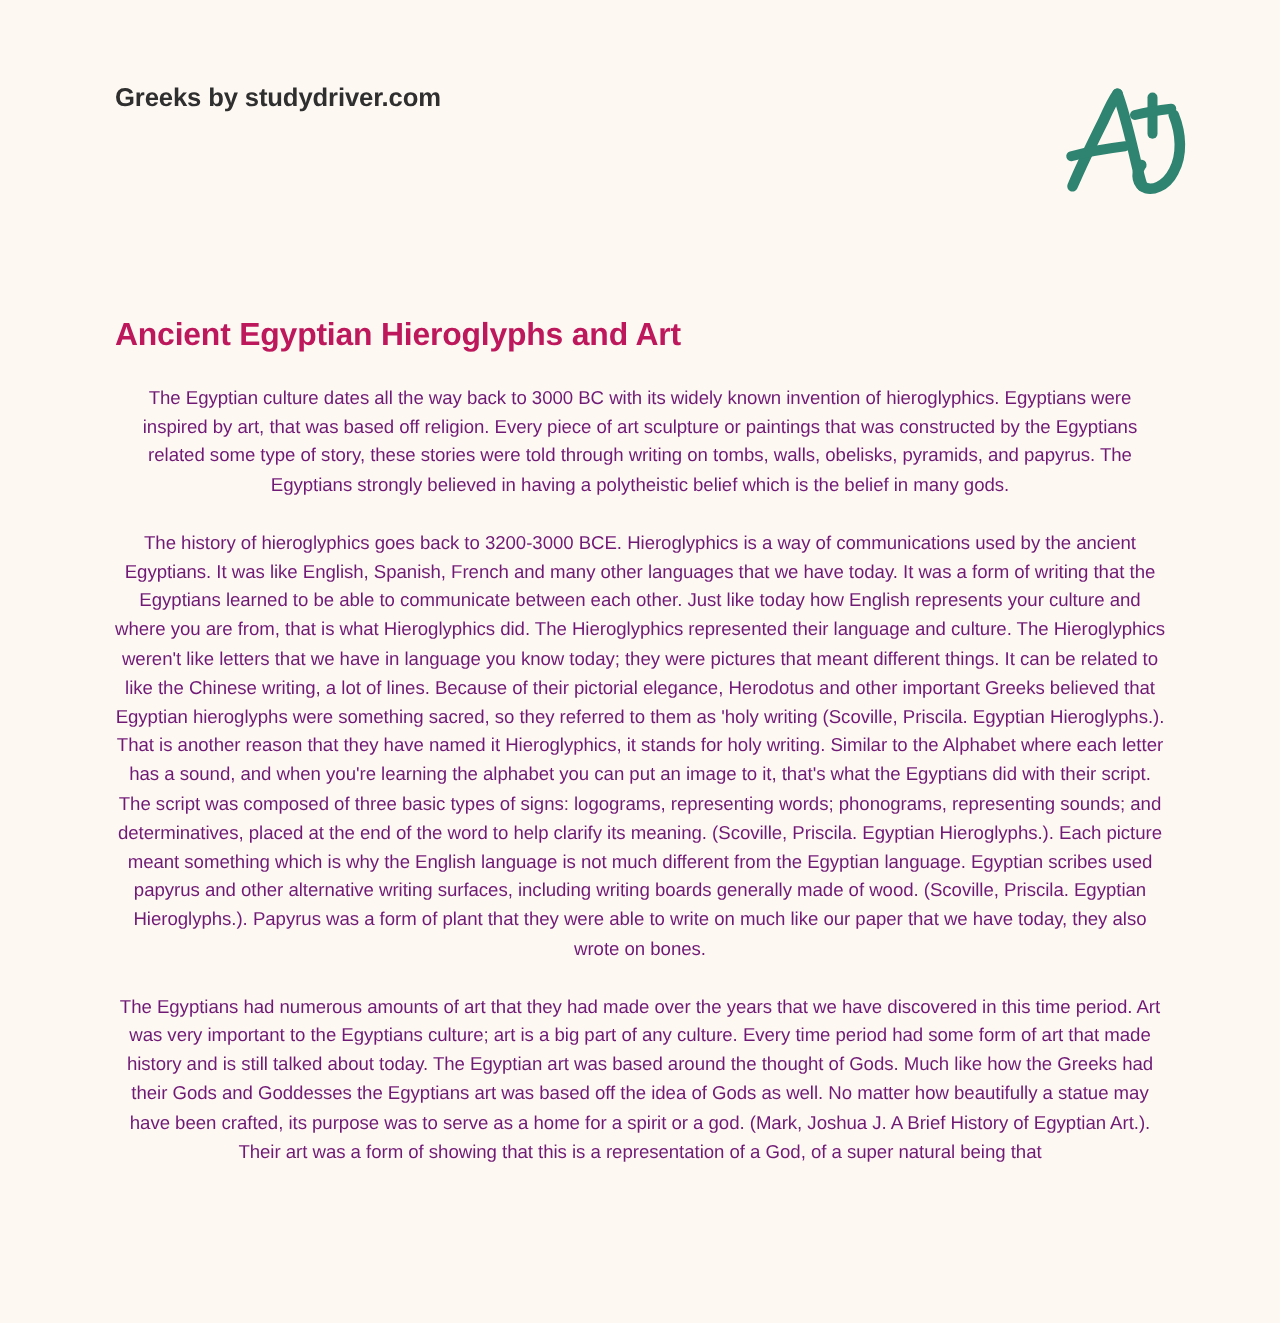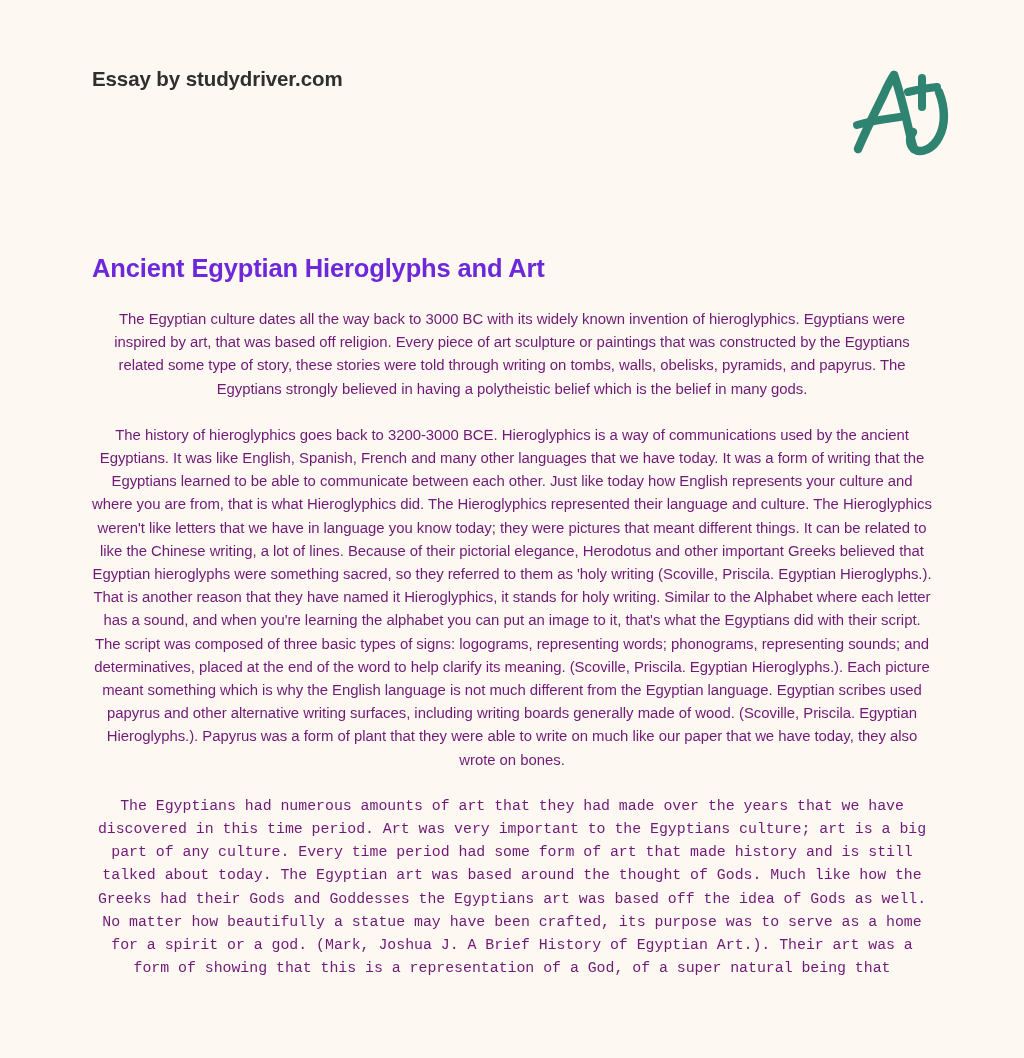--- a/index.html
+++ b/index.html
@@ -75,47 +75,46 @@
   .article {
     position: absolute;
     left: 92px;
     top: 252px;
     width: 840px;
   }
 
   .article-title {
     font-size: 25.5px;
     font-weight: bold;
-    color: #6d28d9;
+    color: #be185d;
     letter-spacing: -0.15px;
     line-height: 32px;
     margin: 0 0 24px 0;
     white-space: nowrap;
   }
 
   .para {
     font-size: 14.9px;
     line-height: 23.2px;
     color: #701a75;
     margin: 0 0 23px 0;
     text-align: center;
     letter-spacing: -0.03px;
   }
   .para:last-child {
     margin-bottom: 0;
-    font-family: Liberation Mono, monospace;
   }
 </style>
 </head>
 <body>
 
 <div class="page">
 
   <div class="header">
-    <div class="brand-line">Essay by studydriver.com</div>
+    <div class="brand-line">Greeks by studydriver.com</div>
   </div>
 
   <div class="logo">
     <svg viewBox="0 0 126 120" xmlns="http://www.w3.org/2000/svg">
       <g fill="none" stroke="#2e8470" stroke-linecap="round" stroke-linejoin="round">
 
         <path d="M22 97 C 28 83, 38 62, 47 44 C 51 35, 55 27, 58 23" stroke-width="8.5"></path>
 
         <path d="M58 23 C 62 34, 67 53, 71 70 C 74 83, 76 92, 78 97" stroke-width="8.5"></path>
 

